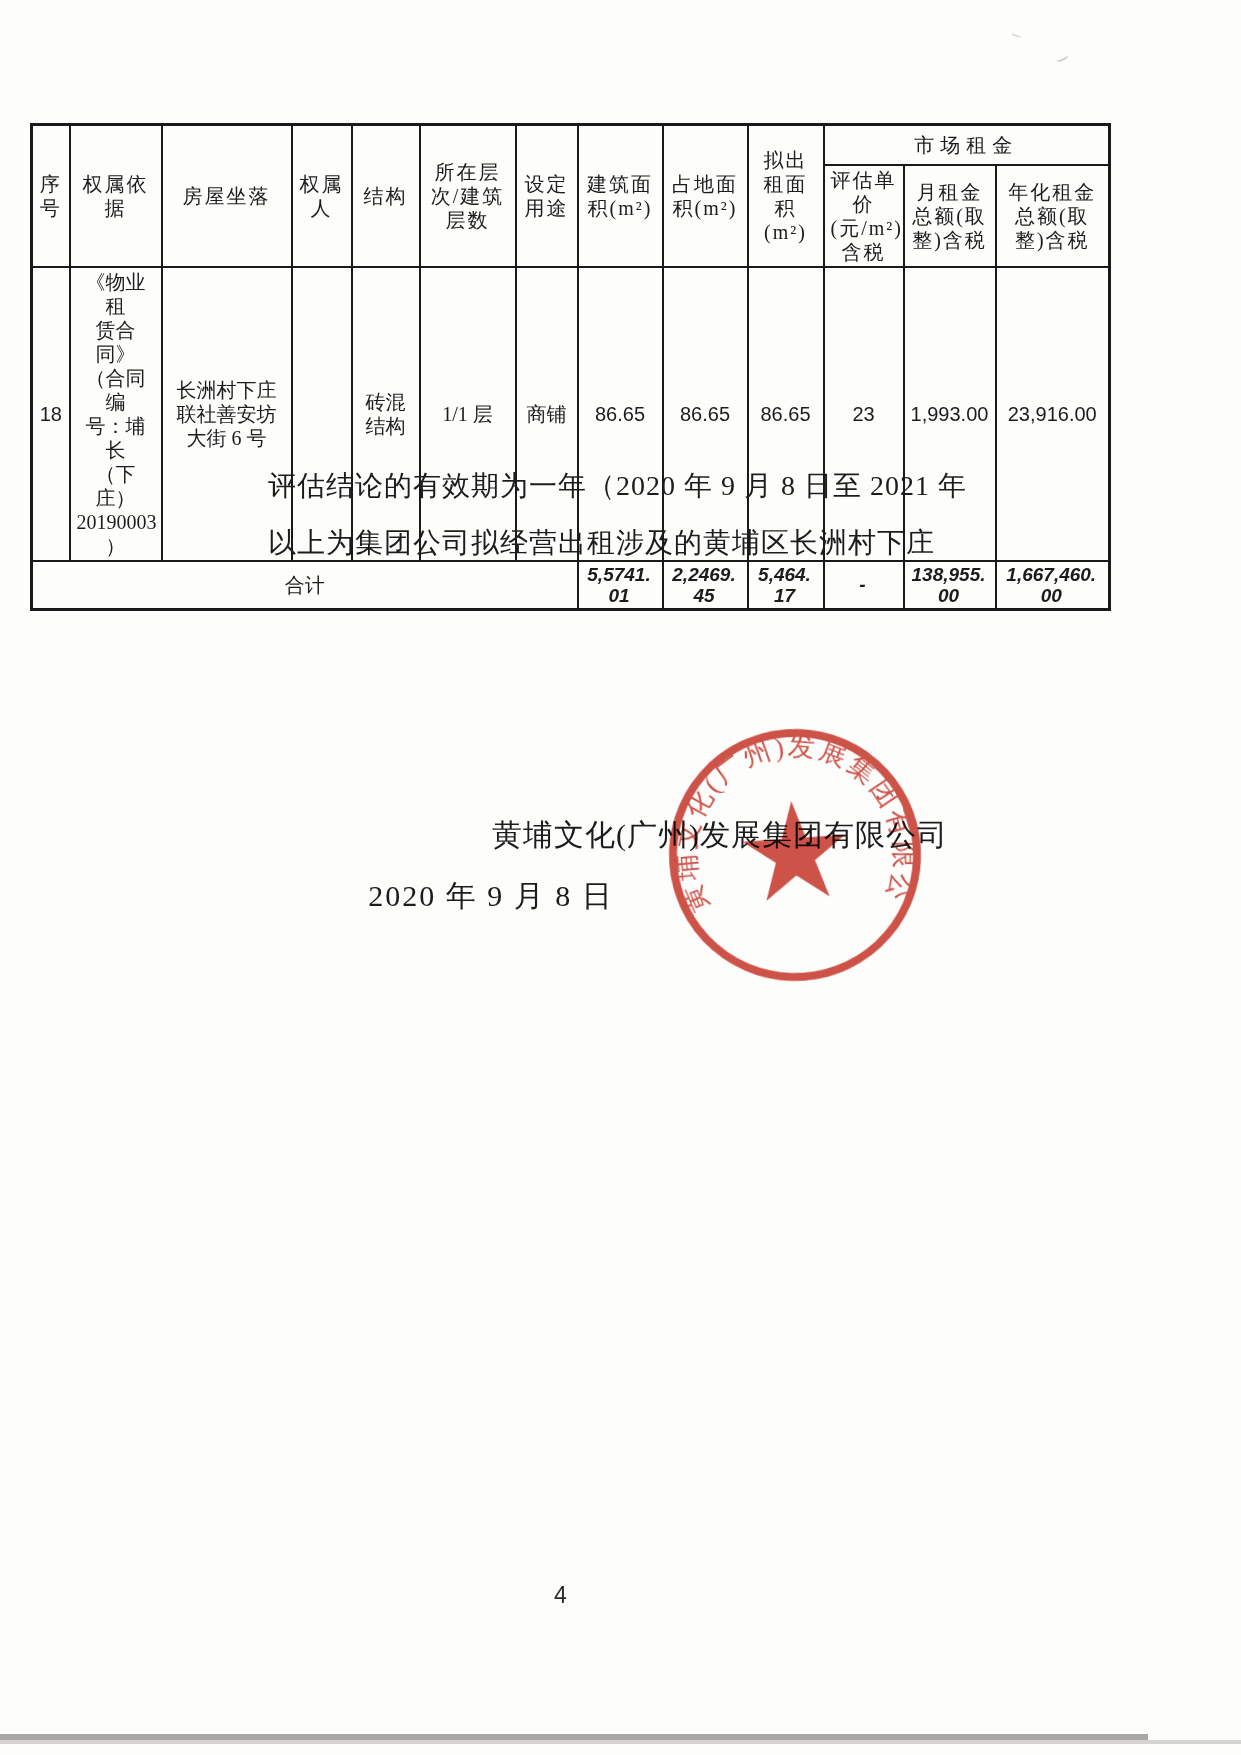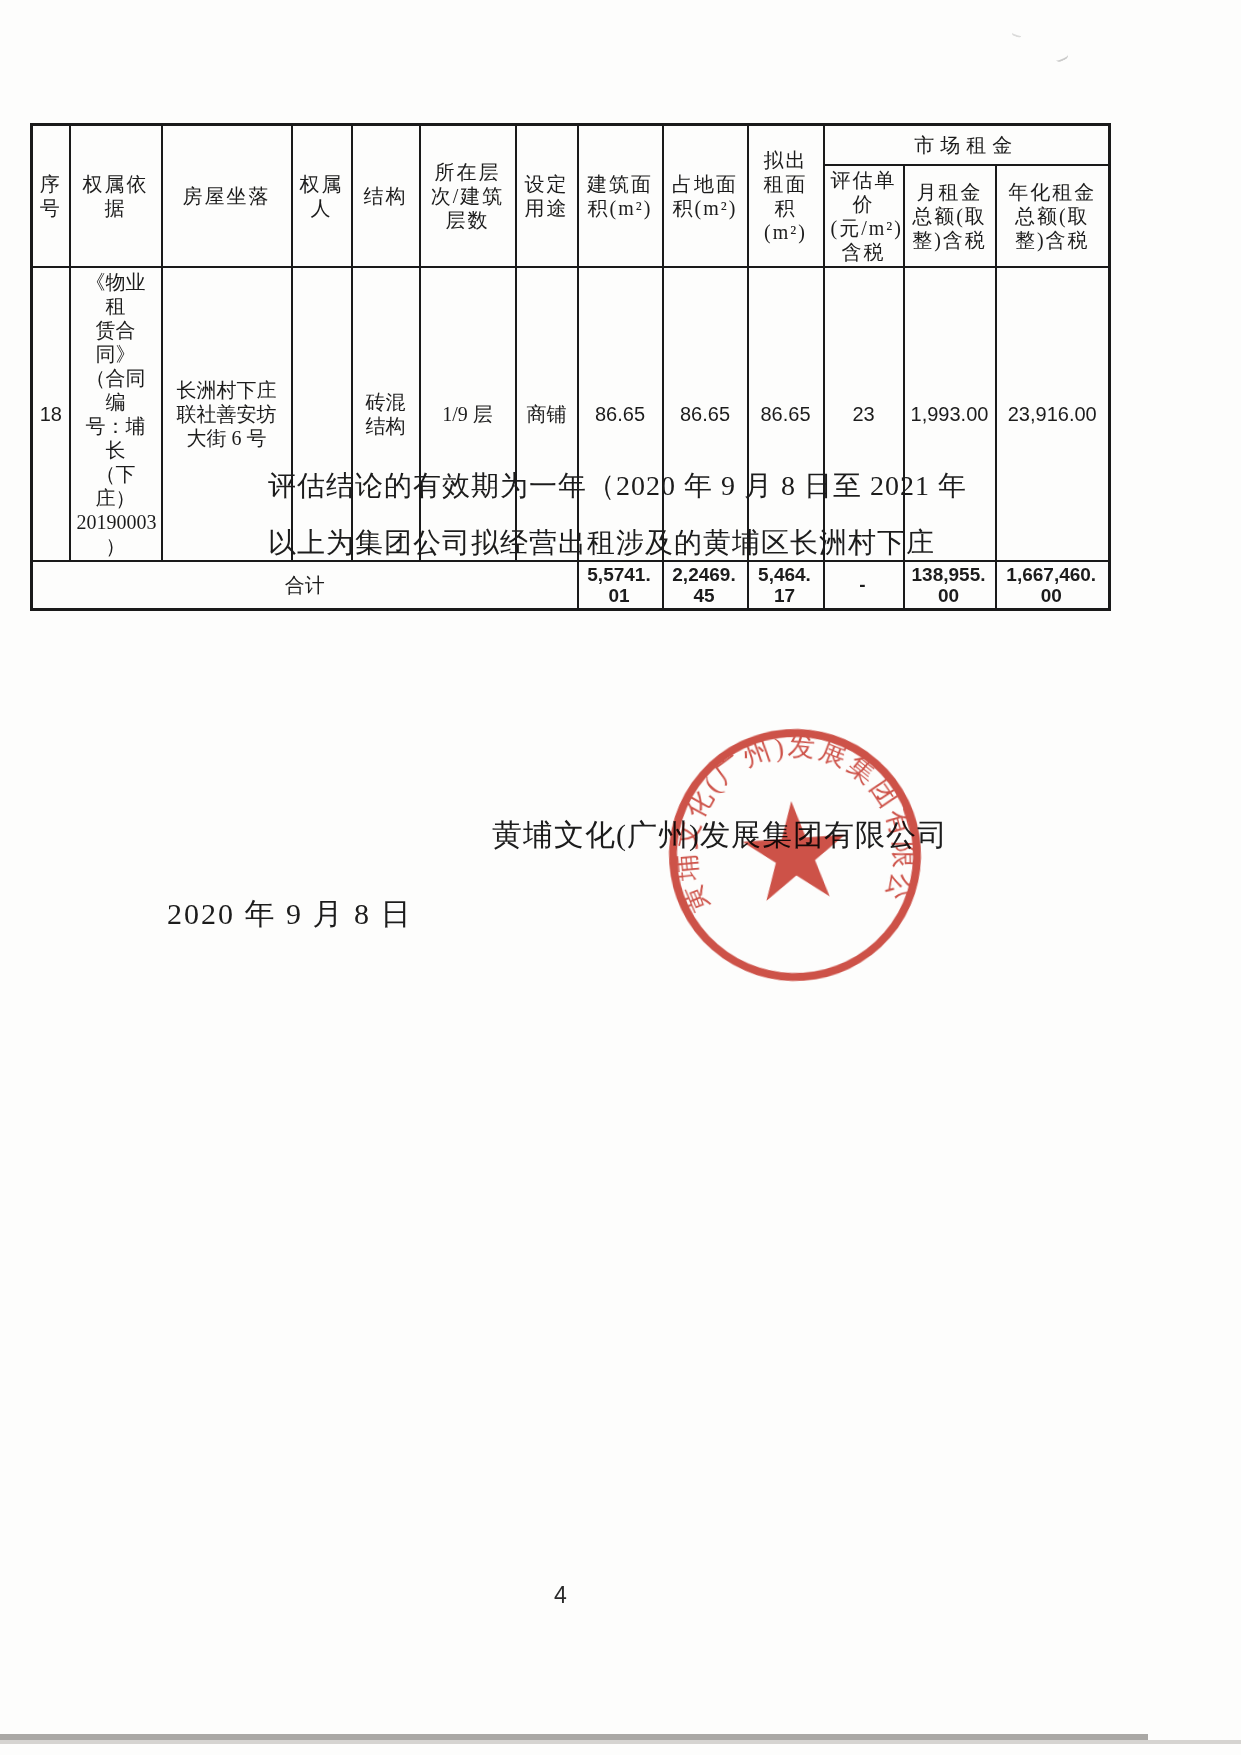--- a/index.html
+++ b/index.html
@@ -28,41 +28,41 @@
   tr.r-total{ height:47px; }
   td.hd{ letter-spacing:2px; }
   td.group{ letter-spacing:6px; }
   td.pre{ white-space:pre-line; }
   td.num{
     font-family:"Liberation Sans","DejaVu Sans",sans-serif;
     text-align:right; padding-right:14px; font-size:20px;
   }
   tr.r-total td.num{
     font-weight:bold; font-size:19px; line-height:21px;
-    padding-right:8px; word-break:break-all;
+    padding-right:8px; word-break:break-all;font-style:italic;
   }
   td.no-bb{ border-bottom:none; }
   td.no-bt{ border-top:none; }
   td.serial-num{ font-family:"Liberation Sans","DejaVu Sans",sans-serif; text-align:center; padding:2px;margin-top:36px; }
 
   
   .bodytext{
     position:absolute; left:166px; top:457px; width:790px;
     font-size:28px; line-height:57px; letter-spacing:1px; white-space:nowrap;
   }
   .bodytext .ln{ height:57px;margin-left:44px; }
   .bodytext .indent{ text-indent:58px; }
 
   .sig-company{
     position:absolute; left:166px; top:815px; width:782px;
     font-size:30px; text-align:right; letter-spacing:1px; white-space:nowrap;
   }
   .sig-date{
-    position:absolute; left:167px; top:876px; width:782px;
-    font-size:30px; text-align:left; padding-right:108px; letter-spacing:2px; white-space:nowrap;margin-top:18px;
+    position:absolute; left:154px; top:876px; width:782px;
+    font-size:30px; text-align:center; padding-right:108px; letter-spacing:2px; white-space:nowrap;
   }
 
   
   .seal{
     position:absolute; left:663px; top:723px; width:264px; height:264px;
     opacity:.82; mix-blend-mode:multiply;
     filter:blur(.4px) contrast(.95);
     transform:rotate(-4deg);
     pointer-events:none;
   }
@@ -127,21 +127,21 @@
 号：埔长
 （下庄）
 20190003
 ）</td>
       <td class="pre">长洲村下庄
 联社善安坊
 大街 6 号</td>
       <td class="no-bt"></td>
       <td class="pre">砖混
 结构</td>
-      <td>1/9 层</td>
+      <td>1/1 层</td>
       <td>商铺</td>
       <td class="num">86.65</td>
       <td class="num">86.65</td>
       <td class="num">86.65</td>
       <td class="num">23</td>
       <td class="num">1,993.00</td>
       <td class="num">23,916.00</td>
     </tr>
     <tr class="r-total">
       <td colspan="7">合计</td>

